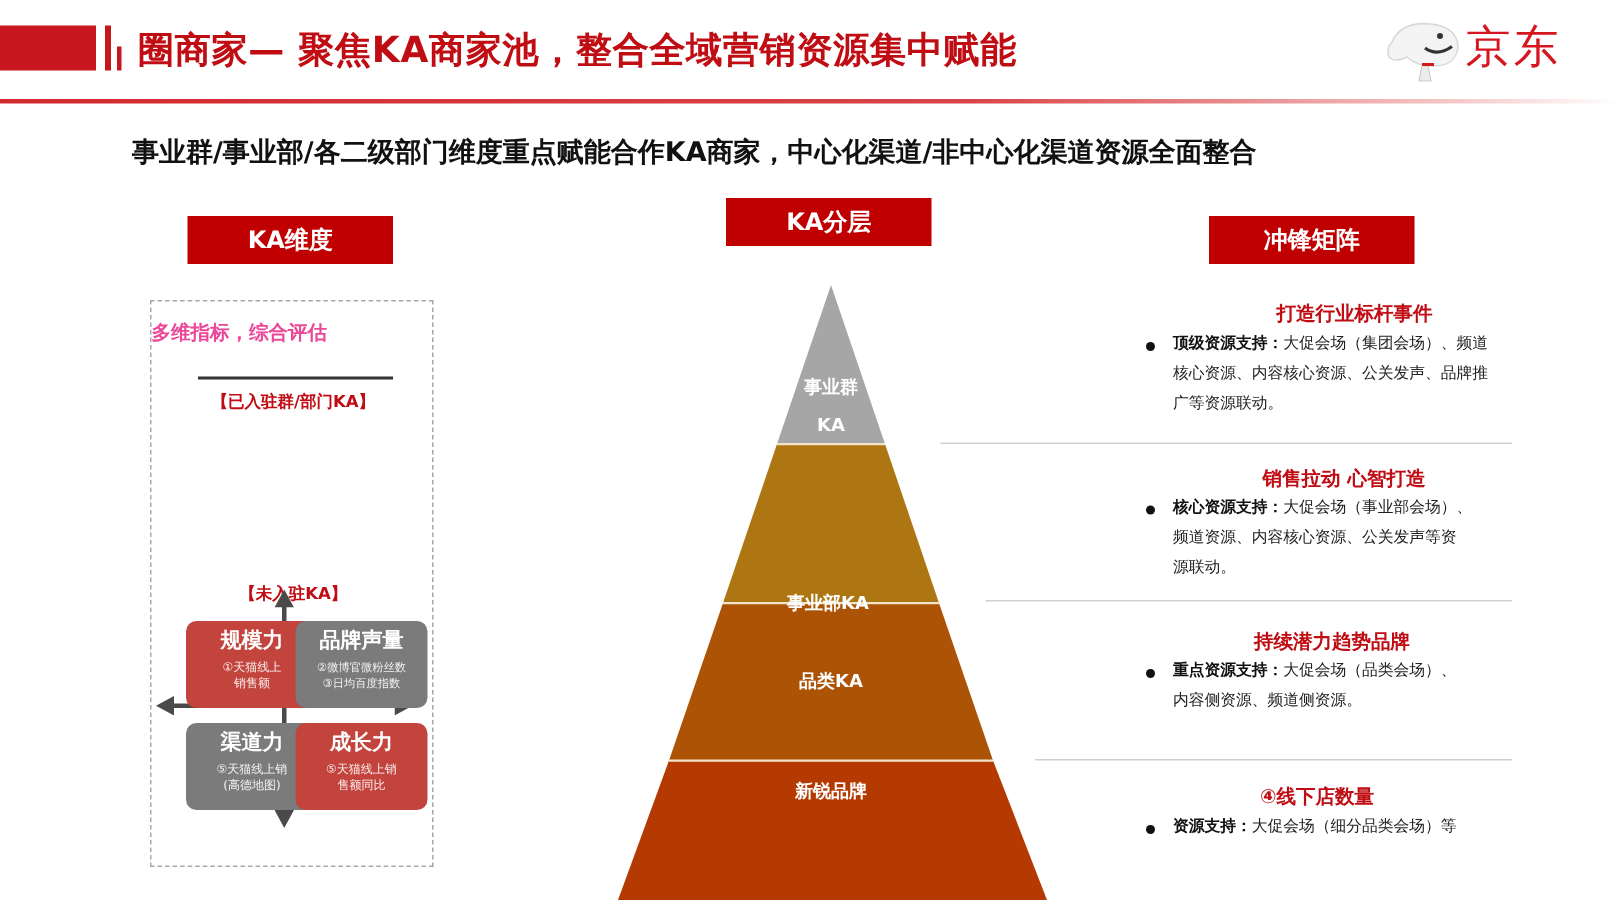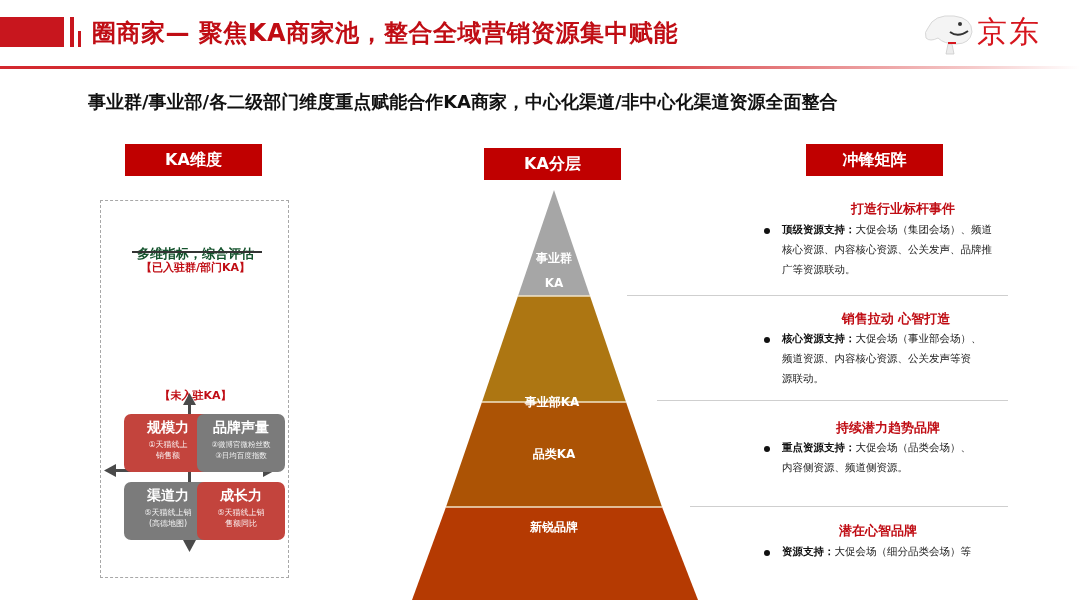--- a/index.html
+++ b/index.html
@@ -11,21 +11,21 @@
   .hdr-tick2 { left:78px; top:31px; width:3px; height:16px; background:#c8161e; }
   .title { left:92px; top:18px; font-size:24px; font-weight:bold; color:#c00d14; letter-spacing:0.5px; white-space:nowrap; line-height:30px; }
   .hdr-line { left:0; top:66px; width:1080px; height:3px;
               background:linear-gradient(to right,#d3282e 0%,#d94448 60%,rgba(230,120,120,0.4) 90%,rgba(255,255,255,0) 100%); }
   .logo { left:920px; top:8px; width:130px; height:48px; }
   .logo-text { left:977px; top:12px; font-size:30px; color:#d6161e; letter-spacing:2px; line-height:40px; }
   .subtitle { left:88px; top:90px; font-size:18px; font-weight:bold; color:#111; white-space:nowrap; line-height:24px; }
   .sec-hdr { height:32px; background:#c00000; color:#fff; font-size:16px; font-weight:bold;
              display:flex; align-items:center; justify-content:center; }
   .box { left:100px; top:200px; width:189px; height:378px; border:1px dashed #a8a8a8; }
-  .box-title { left:0; width:189px; top:44px; text-align:center; font-size:13px; font-weight:bold; color:#14532d; }
+  .box-title { left:0; width:189px; top:12px; font-size:13px; font-weight:bold; color:#ec4899; }
   .box-underline { left:31px; top:50px; width:130px; height:2px; background:#333; }
   .box-red { left:0; width:189px; text-align:center; font-size:11px; font-weight:bold; color:#c00d14; }
   .box-list { left:32px; top:78px; font-size:10px; color:#333; line-height:18.3px; }
   .quad { width:88px; height:58px; border-radius:7px; color:#fff; text-align:center; }
   .quad .q-t { font-size:14px; font-weight:bold; margin-top:4px; line-height:18px; }
   .quad .q-s { font-size:8px; line-height:11px; margin-top:3px; opacity:0.9; }
   .q-red { background:#c3443d; }
   .q-gray { background:#7b7b7b; }
   .axis-h { left:111px; top:469px; width:156px; height:3px; background:#4a4a4a; }
   .axis-v { left:188px; top:400px; width:3px; height:143px; background:#4a4a4a; }
@@ -94,21 +94,21 @@
   <div class="q-t">渠道力</div>
   <div class="q-s">⑤天猫线上销</div>
   <div class="q-s" style="margin-top:0">(高德地图)</div>
 </div>
 <div class="abs quad q-red" style="left:197px;top:482px;">
   <div class="q-t">成长力</div>
   <div class="q-s">⑤天猫线上销</div>
   <div class="q-s" style="margin-top:0">售额同比</div>
 </div>
 
-<div class="abs sec-hdr" style="left:484px;top:148px;width:137px;">KA分层</div>
+<div class="abs sec-hdr" style="left:484px;top:132px;width:137px;">KA分层</div>
 
 <svg class="abs" style="left:400px;top:185px;" width="310" height="420">
 
   <polygon points="154,5 118,111 190,111" fill="#a6a6a6"></polygon>
   <polygon points="118,111 190,111 226,217 82,217" fill="#ad7612"></polygon>
   <polygon points="82,217 226,217 262,322 46,322" fill="#ac5305"></polygon>
   <polygon points="46,322 262,322 298,415 12,415" fill="#b53a02"></polygon>
   <line x1="118" y1="111" x2="190" y2="111" stroke="#f2e4c8" stroke-width="1.5"></line>
   <line x1="82" y1="217" x2="226" y2="217" stroke="#f2e4c8" stroke-width="1.5"></line>
   <line x1="46" y1="322" x2="262" y2="322" stroke="#f2e4c8" stroke-width="1.5"></line>
@@ -141,17 +141,17 @@
   <div>源联动。</div>
 </div>
 
 <div class="abs r-head" style="left:768px;top:419px;width:240px;">持续潜力趋势品牌</div>
 <span class="abs bullet" style="left:764px;top:446px;"></span>
 <div class="abs r-body" style="left:782px;top:437px;width:232px;">
   <div><b>重点资源支持：</b><span>大促会场（品类会场）、</span></div>
   <div>内容侧资源、频道侧资源。</div>
 </div>
 
-<div class="abs r-head" style="left:758px;top:522px;width:240px;">潜在心智品牌</div>
+<div class="abs r-head" style="left:758px;top:522px;width:240px;">④线下店数量</div>
 <span class="abs bullet" style="left:764px;top:550px;"></span>
 <div class="abs r-body" style="left:782px;top:541px;width:232px;">
   <div><b>资源支持：</b><span>大促会场（细分品类会场）等</span></div>
 </div>
 
 </body></html>

